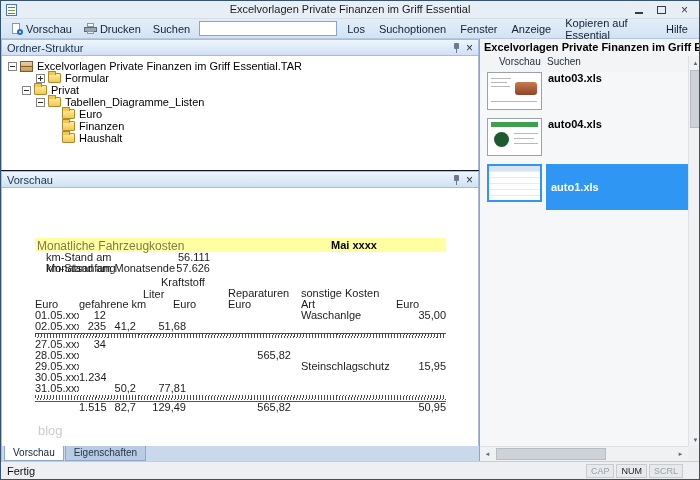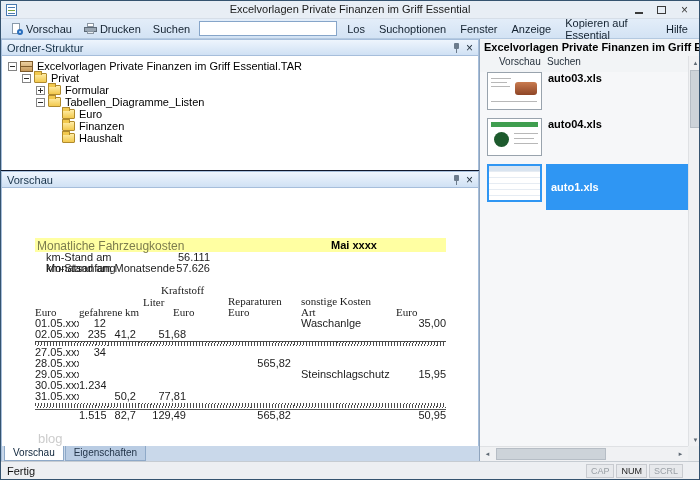--- a/index.html
+++ b/index.html
@@ -68,31 +68,31 @@
   
   .preview-body { position:absolute; top:187px; left:0; width:478px; height:258px; background:#fff;
                   border-left:1px solid #a6bedb; border-right:1px solid #a6bedb; overflow:hidden; }
   .sheet { position:absolute; left:33px; top:50px; width:411px; font-size:11px; color:#1c1c1c; }
   .banner { position:relative; height:14px; background:#ffffa2; }
   .banner .sh-title { position:absolute; left:2px; top:1px; font-size:12px; color:#7c7c4e; }
   .banner .sh-month { position:absolute; left:296px; top:1px; font-weight:bold; color:#000; }
   .kmrow { display:flex; height:11px; line-height:11px; padding-left:11px; }
   .kmrow .lbl { width:130px; }
   .kmrow .val { width:34px; text-align:right; }
-  .sheet-head { position:relative; height:33px; margin-top:11px;font-family:Liberation Serif, serif; }
+  .sheet-head { position:relative; height:33px; margin-top:3px; }
   .tk { position:absolute; white-space:nowrap; line-height:11px; }
   .sheet table { border-collapse:collapse; table-layout:fixed; width:411px; font-size:11px; }
   .sheet td { padding:0; height:11px; line-height:11px; white-space:nowrap; overflow:hidden; }
   .sheet td.num { text-align:right; }
   .sheet td.art { padding-left:10px; }
   .squig { height:5px; width:411px; margin:1px 0;
            background:repeating-linear-gradient(100deg,#4a4a4a 0 1px,transparent 1px 3px); }
   .squig.first { border-top:1px solid #4a4a4a; }
   .totals td { border-top:1px solid #555; }
-  .watermark { position:absolute; left:36px; bottom:0; color:#cccccc; font-size:13px; }
+  .watermark { position:absolute; left:36px; bottom:8px; color:#cccccc; font-size:13px; }
 
   
   .tabbar { position:absolute; top:445px; left:0; width:478px; height:15px; background:#c9d8ea;
             border-left:1px solid #a6bedb; display:flex; align-items:flex-start; padding-left:2px; gap:1px; }
   .tab { font-size:10px; padding:1px 8px 2px; border:1px solid #8ea9c8; border-top:none; }
   .tab.active { background:#fff; color:#0b2238; }
   .tab.inactive { background:#b9cce3; color:#23354a; }
 
   
   .file-panel { position:absolute; left:478px; top:38px; width:222px; height:422px;
@@ -196,34 +196,34 @@
   </div>
 
   <div class="tree">
     <div class="tree-row ind1">
       <span class="exp">
           <span class="h"></span>
         </span>
       <span class="ico-archive"></span>
       <span>Excelvorlagen Private Finanzen im Griff Essential.TAR</span>
     </div>
-    <div class="tree-row ind2">
-      <span class="exp">
-          <span class="h"></span>
-        </span>
-      <span class="ico-folder"></span>
-      <span>Privat</span>
-    </div>
     <div class="tree-row ind3">
       <span class="exp">
           <span class="h"></span>
           <span class="v"></span>
         </span>
       <span class="ico-folder"></span>
       <span>Formular</span>
+    </div>
+    <div class="tree-row ind2">
+      <span class="exp">
+          <span class="h"></span>
+        </span>
+      <span class="ico-folder"></span>
+      <span>Privat</span>
     </div>
     <div class="tree-row ind3">
       <span class="exp">
           <span class="h"></span>
         </span>
       <span class="ico-folder"></span>
       <span>Tabellen_Diagramme_Listen</span>
     </div>
     <div class="tree-row ind4">
       <span class="exp-spacer"></span>

